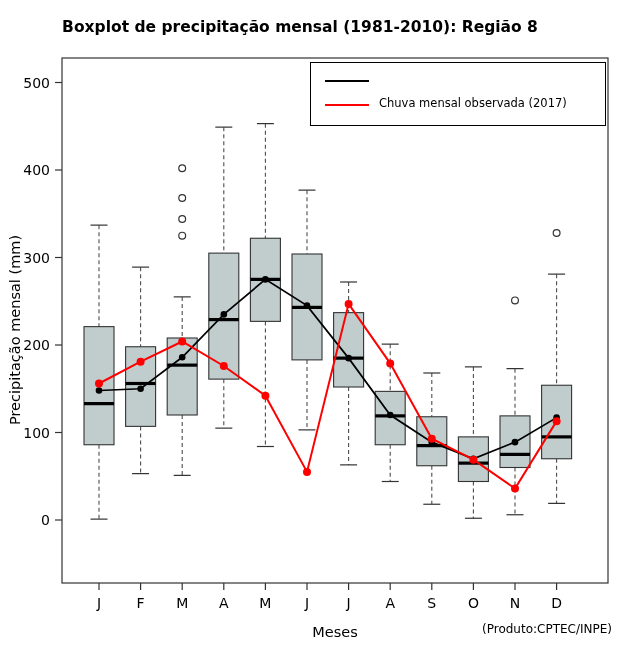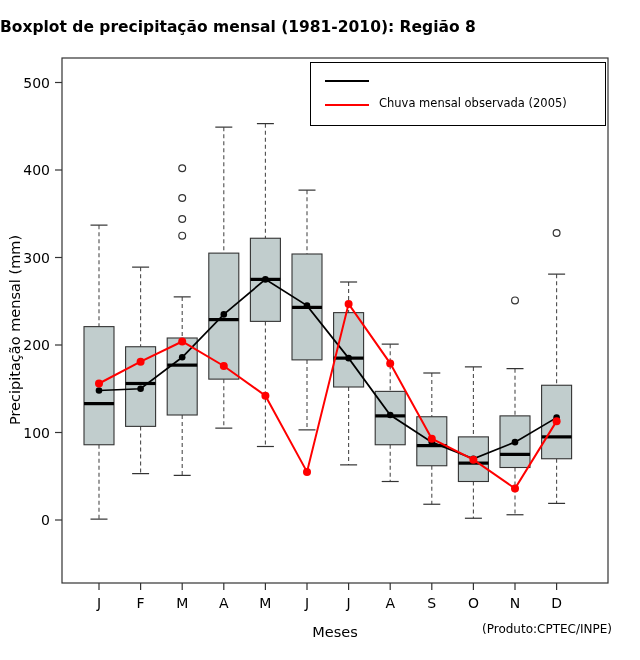--- a/index.html
+++ b/index.html
@@ -1,18 +1,18 @@
 <!DOCTYPE html>
 <html><head>
 <meta charset="utf-8">
 <style>
   html,body{margin:0;padding:0;background:#ffffff;}
   #page{position:relative;width:640px;height:660px;background:#ffffff;
         font-family:"DejaVu Sans","Liberation Sans",sans-serif;overflow:hidden;}
-  #chart-title{position:absolute;left:0;top:18px;width:600px;
+  #chart-title{position:absolute;left:0;top:18px;width:600px;text-align:center;
         font-size:15.5px;font-weight:bold;color:#000;}
   #plot-svg{position:absolute;left:0;top:0;}
   .tick-label{font-size:14px;fill:#000;}
   .axis-title{font-size:14.5px;fill:#000;}
   #footer-note{position:absolute;right:28px;top:622px;font-size:12px;color:#000;margin-left:40px;}
   #legend{position:absolute;left:310px;top:62px;width:296px;height:64px;
         border:1px solid #000;background:#fff;box-sizing:border-box;}
   .legend-row{position:absolute;left:0;height:24px;width:100%;}
   .legend-row .swatch{position:absolute;left:14px;top:11px;width:44px;height:0;
         border-top-style:solid;border-top-width:2px;}
@@ -170,18 +170,18 @@
       <circle cx="515" cy="488.5" r="4" fill="#ff0000"></circle>
       <circle cx="556.6" cy="421.125" r="4" fill="#ff0000"></circle>
     </svg>
 
   <div id="legend">
     <div class="legend-row" style="top:6px;">
       <span class="swatch" style="border-top-color: rgb(0, 0, 0);"></span>
     </div>
     <div class="legend-row" style="top:30px;">
       <span class="swatch" style="border-top-color: rgb(255, 0, 0);"></span>
-      <span class="lbl">Chuva mensal observada (2005)</span>
+      <span class="lbl">Chuva mensal observada (2017)</span>
     </div>
   </div>
 
   <div id="footer-note">(Produto:CPTEC/INPE)</div>
 </div>
 
 </body></html>

